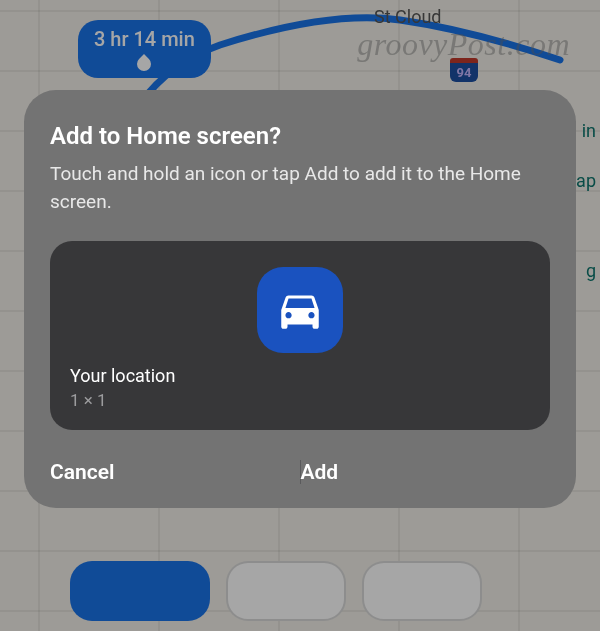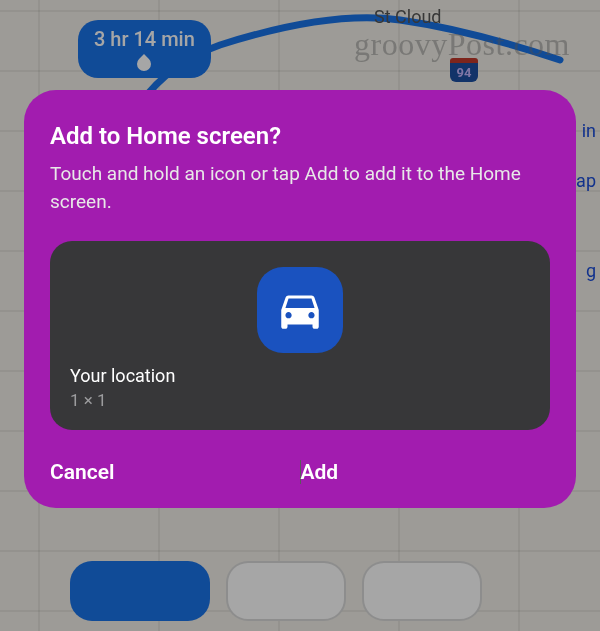--- a/index.html
+++ b/index.html
@@ -8,30 +8,30 @@
     
     .map-bg { position:absolute; inset:0; background:#f1efe8; }
     .map-bg::before { content:""; position:absolute; inset:0; background:
         linear-gradient(0deg, transparent 0, transparent 48px, rgba(0,0,0,.06) 48px, rgba(0,0,0,.06) 50px, transparent 50px),
         linear-gradient(90deg, transparent 0, transparent 38px, rgba(0,0,0,.06) 38px, rgba(0,0,0,.06) 40px, transparent 40px);
       background-size:60px 60px,120px 120px; }
     .route-line { position:absolute; top:0; left:0; width:100%; height:100%; }
     .duration-chip { position:absolute; top:20px; left:78px; background:#1a73e8; color:#fff; padding:7px 16px; border-radius:20px; font-size:20px; font-weight:500; display:flex; align-items:center; gap:6px;flex-direction:column; }
     .chip-leaf { width:14px; height:14px; background:#fff; border-radius:50% 0 50% 50%; transform:rotate(-45deg); display:inline-block; }
     .st-cloud { position:absolute; top:6px; left:374px; font-size:18px; color:#555; }
-    .watermark { position:absolute; top:26px; right:30px; font-size:32px; color:rgba(120,120,120,.45); font-family:Georgia,serif; letter-spacing:.5px; }
+    .watermark { position:absolute; top:26px; right:30px; font-size:32px; color:rgba(120,120,120,.45); font-family:Georgia,serif; font-style:italic; letter-spacing:.5px; }
     .bottom-shape1 { position:absolute; bottom:10px; left:70px; width:140px; height:60px; background:#1a73e8; border-radius:22px; }
     .bottom-shape2 { position:absolute; bottom:10px; left:226px; width:120px; height:60px; border:2px solid rgba(0,0,0,.15); border-radius:22px; background:#fff; }
     .bottom-shape3 { position:absolute; bottom:10px; left:362px; width:120px; height:60px; border:2px solid rgba(0,0,0,.15); border-radius:22px; background:#fff; }
-    .right-lab { position:absolute; right:4px; color:#1d4ed8; font-size:18px; }
+    .right-lab { position:absolute; right:4px; color:#0f766e; font-size:18px; }
     .shade { position:absolute; inset:0; background:rgba(0,0,0,.35); }
     .shield { position:absolute; top:58px; left:450px; width:28px; height:24px; background:#1c4fa1; border-radius:3px 3px 6px 6px; color:#c4b5fd; font-size:13px; font-weight:700; text-align:center; line-height:19px; border-top:5px solid #c0392b; }
 
     
-    .dialog { position:absolute; top:90px; left:24px; right:24px; background:#a21caf; border-radius:32px; padding:32px 26px 0; color:#fff; }
+    .dialog { position:absolute; top:90px; left:24px; right:24px; background:#737373; border-radius:32px; padding:32px 26px 0; color:#fff; }
     .dlg-title { font-size:24px; font-weight:600; margin-bottom:10px; }
     .dlg-sub { font-size:19px; color:#e8e8e8; line-height:1.45; margin-bottom:26px; font-weight:400; }
     .preview-card { background:#373739; border-radius:22px; padding:26px 20px 20px; text-align:left; user-select:none; cursor:grab; }
     .icon-tile { width:86px; height:86px; margin:0 auto 12px; background:#1a52bf; border-radius:26px; display:flex; align-items:center; justify-content:center; }
     .shortcut-label { font-size:18px; color:#fff; margin-bottom:4px; }
     .shortcut-size { font-size:17px; color:#9c9c9e; }
     .dlg-actions { display:flex; align-items:center; height:72px; margin-top:6px; }
     .dlg-btn { flex:1; text-align:left; font-size:21px; font-weight:600; color:#fff; background:none; border:0; height:100%; cursor:pointer; }
     .dlg-sep { width:1px; height:24px; background:#5a5a5c; }
   </style>

